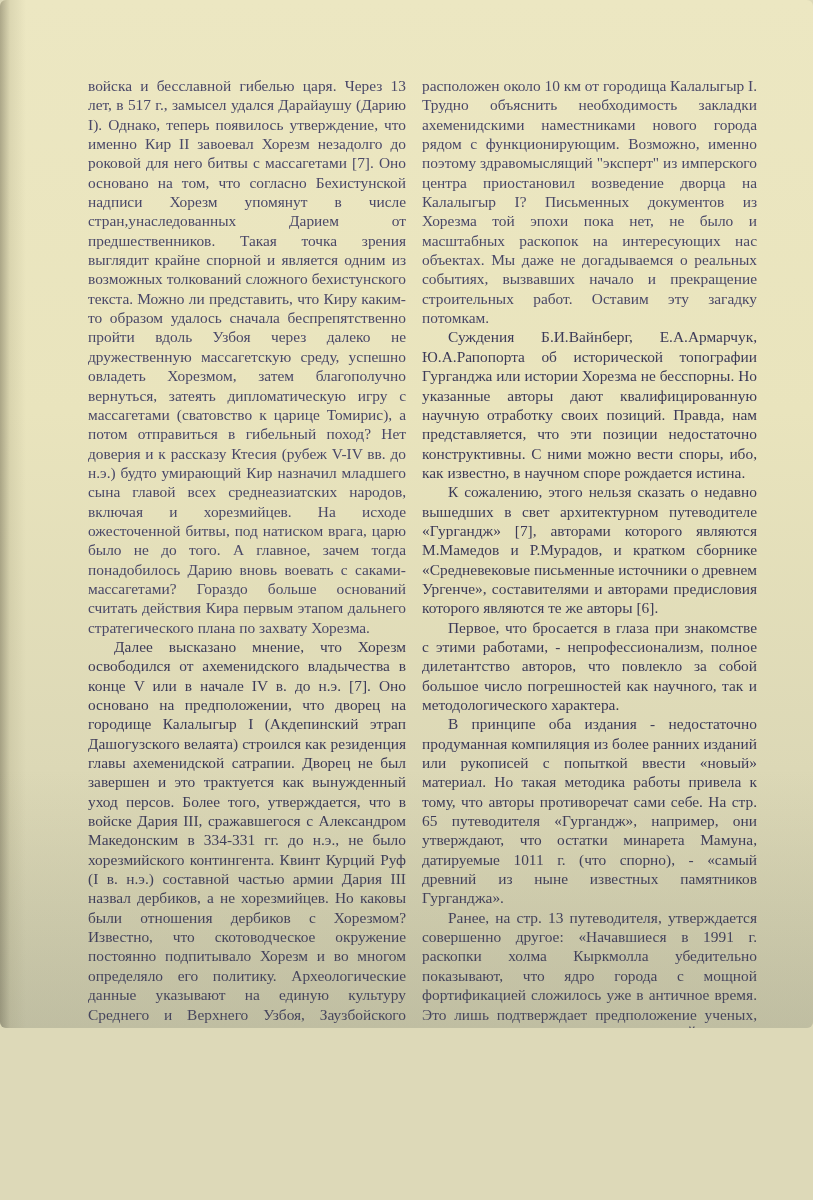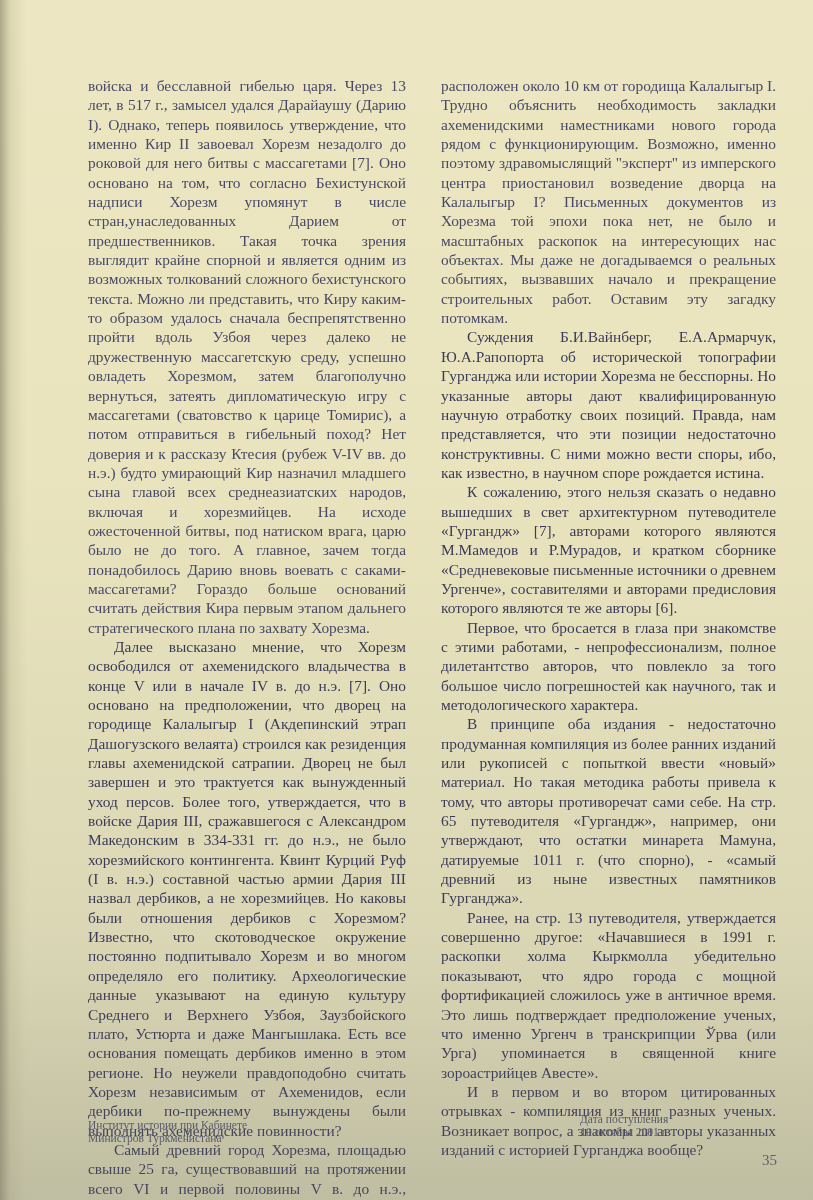--- a/index.html
+++ b/index.html
@@ -9,25 +9,26 @@
     body {
       width: 813px;
       height: 1200px;
       overflow: hidden;
       background: #ddd9b8;
       font-family: "Liberation Serif", "DejaVu Serif", serif;
     }
     .page {
       position: relative;
       width: 813px;
-      height: 1200px;
+      height: 1028px;
       background:
         linear-gradient(90deg, rgba(120,115,90,0.55) 0px, rgba(170,165,130,0.25) 10px, rgba(0,0,0,0) 26px),
         linear-gradient(180deg, #ece7c2 0%, #e9e4bd 40%, #dcd8b6 75%, #cfccac 100%);
       overflow: hidden;
+      border-radius: 6px;
     }
     .page::after {
       content: "";
       position: absolute;
       left: 0; right: 0; bottom: 0;
       height: 260px;
       background: linear-gradient(180deg, rgba(0,0,0,0) 0%, rgba(120,125,115,0.18) 100%);
       pointer-events: none;
     }
     .column {
@@ -36,21 +37,21 @@
       font-size: 15.4px;
       line-height: 19.35px;
       color: #3c3a58;
       text-align: justify;
     }
     .col-left {
       left: 88px;
       width: 318px;
     }
     .col-right {
-      left: 441px;
+      left: 422px;
       width: 335px;
     }
     .para {
       margin: 0;
       text-indent: 0;
     }
     .para.indent {
       text-indent: 26px;
     }
     .col-left .para:first-child,
@@ -90,21 +91,21 @@
   <div class="column col-left">
     <p class="para">войска и бесславной гибелью царя. Через 13 лет, в 517 г., замысел удался Дарайаушу (Дарию I). Однако, теперь появилось утверждение, что именно Кир II завоевал Хорезм незадолго до роковой для него битвы с массагетами [7]. Оно основано на том, что согласно Бехистунской надписи Хорезм упомянут в числе стран,унаследованных Дарием от предшественников. Такая точка зрения выглядит крайне спорной и является одним из возможных толкований сложного бехистунского текста. Можно ли представить, что Киру каким-то образом удалось сначала беспрепятственно пройти вдоль Узбоя через далеко не дружественную массагетскую среду, успешно овладеть Хорезмом, затем благополучно вернуться, затеять дипломатическую игру с массагетами (сватовство к царице Томирис), а потом отправиться в гибельный поход? Нет доверия и к рассказу Ктесия (рубеж V-IV вв. до н.э.) будто умирающий Кир назначил младшего сына главой всех среднеазиатских народов, включая и хорезмийцев. На исходе ожесточенной битвы, под натиском врага, царю было не до того. А главное, зачем тогда понадобилось Дарию вновь воевать с саками-массагетами? Гораздо больше оснований считать действия Кира первым этапом дальнего стратегического плана по захвату Хорезма.</p>
     <p class="para indent">Далее высказано мнение, что Хорезм освободился от ахеменидского владычества в конце V или в начале IV в. до н.э. [7]. Оно основано на предположении, что дворец на городище Калалыгыр I (Акдепинский этрап Дашогузского велаята) строился как резиденция главы ахеменидской сатрапии. Дворец не был завершен и это трактуется как вынужденный уход персов. Более того, утверждается, что в войске Дария III, сражавшегося с Александром Македонским в 334-331 гг. до н.э., не было хорезмийского контингента. Квинт Курций Руф (I в. н.э.) составной частью армии Дария III назвал дербиков, а не хорезмийцев. Но каковы были отношения дербиков с Хорезмом? Известно, что скотоводческое окружение постоянно подпитывало Хорезм и во многом определяло его политику. Археологические данные указывают на единую культуру Среднего и Верхнего Узбоя, Заузбойского плато, Устюрта и даже Мангышлака. Есть все основания помещать дербиков именно в этом регионе. Но неужели правдоподобно считать Хорезм независимым от Ахеменидов, если дербики по-прежнему вынуждены были выполнять ахеменидские повинности?</p>
     <p class="para indent">Самый древний город Хорезма, площадью свыше 25 га, существовавший на протяжении всего VI и первой половины V в. до н.э., отождествляемый с городом Хорасмия Гекатея Милетского, - это Кюзелигыр (Етимгыр). Он</p>
   </div>
 
   <div class="column col-right">
     <p class="para">расположен около 10 км от городища Калалыгыр I. Трудно объяснить необходимость закладки ахеменидскими наместниками нового города рядом с функционирующим. Возможно, именно поэтому здравомыслящий "эксперт" из имперского центра приостановил возведение дворца на Калалыгыр I? Письменных документов из Хорезма той эпохи пока нет, не было и масштабных раскопок на интересующих нас объектах. Мы даже не догадываемся о реальных событиях, вызвавших начало и прекращение строительных работ. Оставим эту загадку потомкам.</p>
     <p class="para indent">Суждения Б.И.Вайнберг, Е.А.Армарчук, Ю.А.Рапопорта об исторической топографии Гурганджа или истории Хорезма не бесспорны. Но указанные авторы дают квалифицированную научную отработку своих позиций. Правда, нам представляется, что эти позиции недостаточно конструктивны. С ними можно вести споры, ибо, как известно, в научном споре рождается истина.</p>
     <p class="para indent">К сожалению, этого нельзя сказать о недавно вышедших в свет архитектурном путеводителе «Гургандж» [7], авторами которого являются М.Мамедов и Р.Мурадов, и кратком сборнике «Средневековые письменные источники о древнем Ургенче», составителями и авторами предисловия которого являются те же авторы [6].</p>
-    <p class="para indent">Первое, что бросается в глаза при знакомстве с этими работами, - непрофессионализм, полное дилетантство авторов, что повлекло за того большое число погрешностей как научного, так и методологического характера.</p>
+    <p class="para indent">Первое, что бросается в глаза при знакомстве с этими работами, - непрофессионализм, полное дилетантство авторов, что повлекло за собой большое число погрешностей как научного, так и методологического характера.</p>
     <p class="para indent">В принципе оба издания - недостаточно продуманная компиляция из более ранних изданий или рукописей с попыткой ввести «новый» материал. Но такая методика работы привела к тому, что авторы противоречат сами себе. На стр. 65 путеводителя «Гургандж», например, они утверждают, что остатки минарета Мамуна, датируемые 1011 г. (что спорно), - «самый древний из ныне известных памятников Гурганджа».</p>
     <p class="para indent">Ранее, на стр. 13 путеводителя, утверждается совершенно другое: «Начавшиеся в 1991 г. раскопки холма Кыркмолла убедительно показывают, что ядро города с мощной фортификацией сложилось уже в античное время. Это лишь подтверждает предположение ученых, что именно Ургенч в транскрипции Ўрва (или Урга) упоминается в священной книге зороастрийцев Авесте».</p>
     <p class="para indent">И в первом и во втором цитированных отрывках - компиляция из книг разных ученых. Возникает вопрос, а знакомы ли авторы указанных изданий с историей Гурганджа вообще?</p>
   </div>
 
   <div class="footer-affiliation">
     <div>Институт истории при Кабинете</div>
     <div>Министров Туркменистана</div>
   </div>
 

